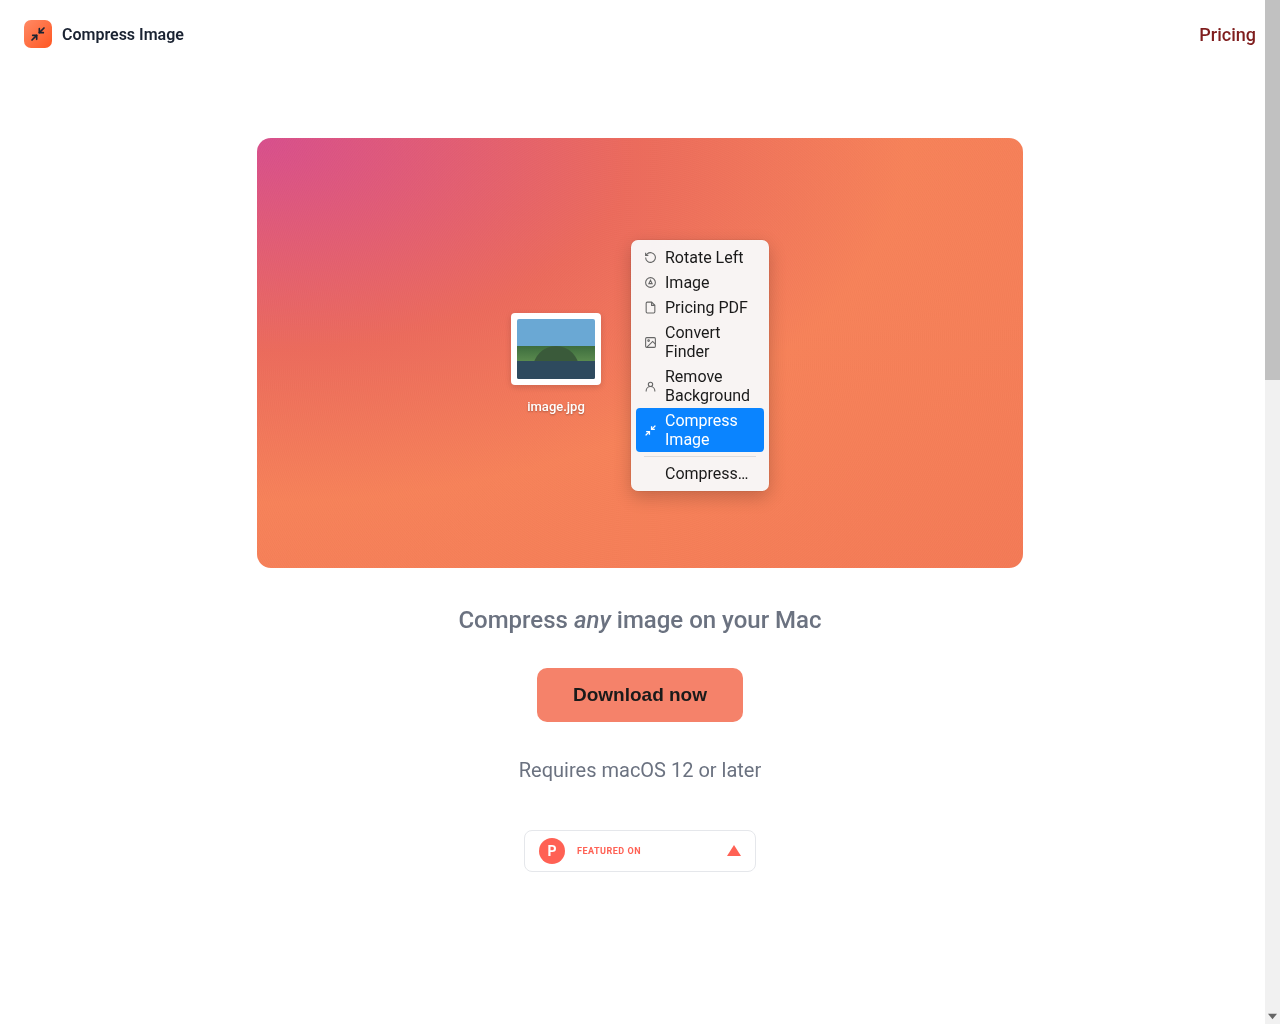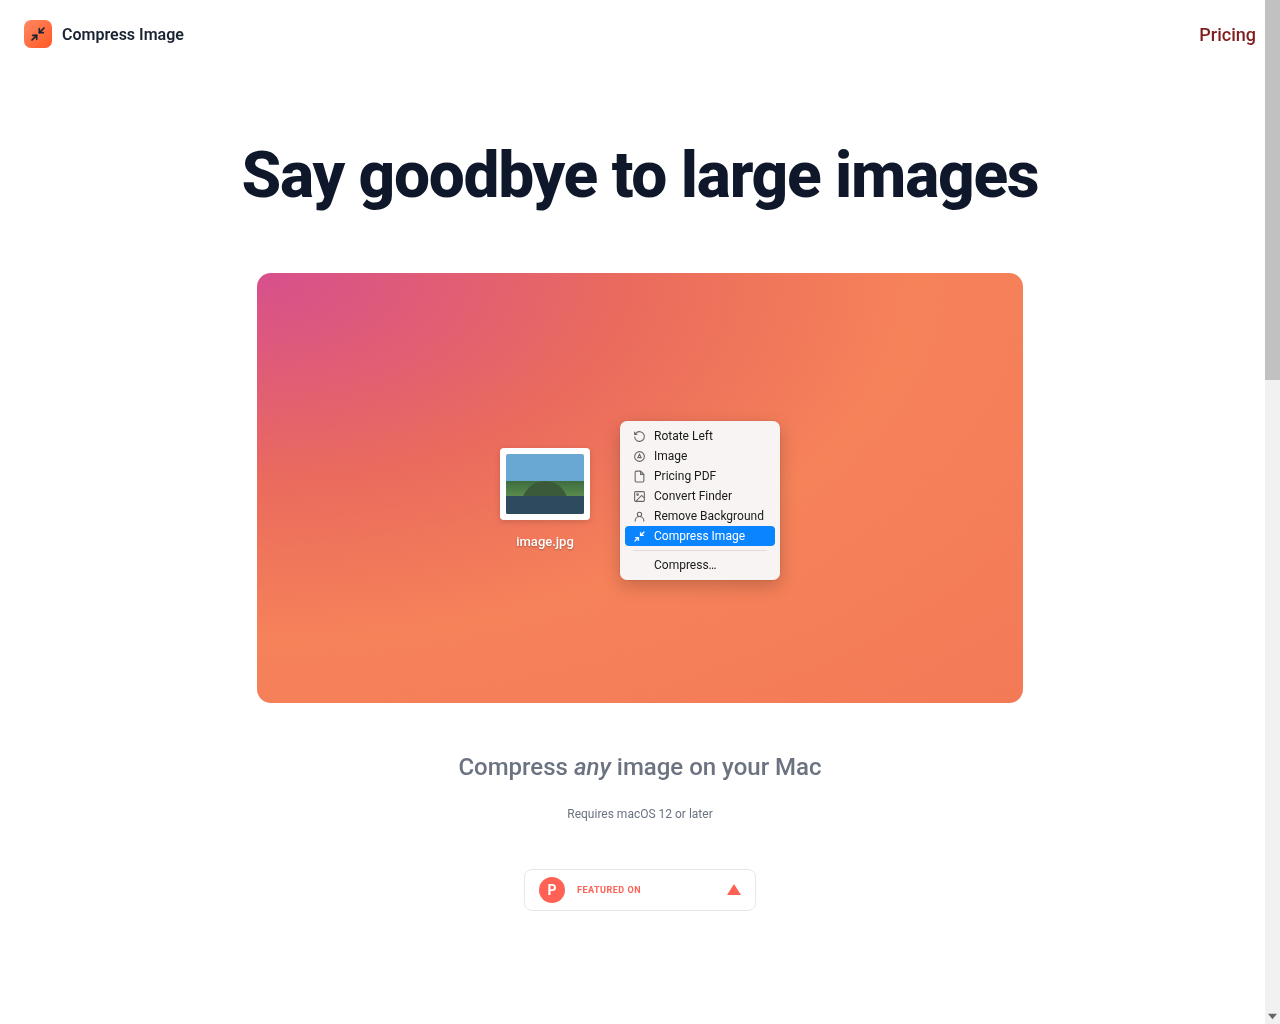--- a/index.html
+++ b/index.html
@@ -127,28 +127,28 @@
       height: 30%;
       background: #2e4a5e;
     }
     .file-label {
       color: #ffffff;
       font-size: 13px;
       font-weight: 500;
       text-shadow: 0 1px 2px rgba(0,0,0,0.3);
     }
     .context-menu {
-      width: 160px;
+      width: 138px;
       background: rgba(248,248,248,0.97);
       border-radius: 7px;
       box-shadow: 0 6px 18px rgba(0,0,0,0.2), 0 0 0 0.5px rgba(0,0,0,0.08);
       padding: 5px;
       position: relative;
       z-index: 1;
-      font-size: 12px;
+      font-size: 16px;
       margin-top: 25px;
     }
     .menu-item {
       display: flex;
       align-items: center;
       gap: 8px;
       padding: 3px 8px;
       border-radius: 4px;
       color: #1a1a1a;
       cursor: default;
@@ -171,42 +171,42 @@
     }
     .menu-divider {
       height: 1px;
       background: rgba(0,0,0,0.1);
       margin: 4px 8px;
     }
     .subtitle {
       text-align: center;
       font-size: 24px;
       color: #6b7280;
-      margin-top: 48px;
+      margin-top: 36px;
       line-height: 1.4;
       font-weight: 500;
     }
     .subtitle em {
       font-style: italic;
     }
     .download-btn {
       margin-top: 30px;
       background: #f5826a;
       color: #1a1a1a;
       font-size: 19px;
       font-weight: 600;
       padding: 16px 36px;
       border: none;
       border-radius: 10px;
       cursor: pointer;
     }
     .requirement {
-      margin-top: 22px;
+      margin-top: 36px;
       color: #6b7280;
-      font-size: 12px;
+      font-size: 20px;
     }
     .featured-badge {
       margin-top: 48px;
       width: 232px;
       height: 42px;
       border: 1px solid #e5e7eb;
       border-radius: 8px;
       display: flex;
       align-items: center;
       padding: 0 14px;
@@ -279,21 +279,20 @@
         <line x1="14" y1="10" x2="21" y2="3"></line>
         <line x1="3" y1="21" x2="10" y2="14"></line>
       </svg>
     </div>
     <span class="brand-name">Compress Image</span>
   </div>
   <a class="nav-link">Pricing</a>
 </div>
 
 <div class="main">
-  <h1 class="hero-title">Say goodbye to large images</h1>
 
   <div class="hero-image">
     <div class="file-preview">
       <div class="file-thumb">
         <div class="file-thumb-inner"></div>
       </div>
       <span class="file-label">image.jpg</span>
     </div>
 
     <div class="context-menu">
@@ -361,20 +360,21 @@
       </div>
     </div>
   </div>
 
   <div class="subtitle">
     <div>
       <span>Compress </span><em>any</em><span> image on your Mac</span>
     </div>
   </div>
 
+  <button class="download-btn">Download now</button>
 
   <div class="requirement">Requires macOS 12 or later</div>
 
   <div class="featured-badge">
     <div class="ph-icon">P</div>
     <div class="featured-text">FEATURED ON</div>
     <div class="upvote-tri"></div>
   </div>
 </div>
 

